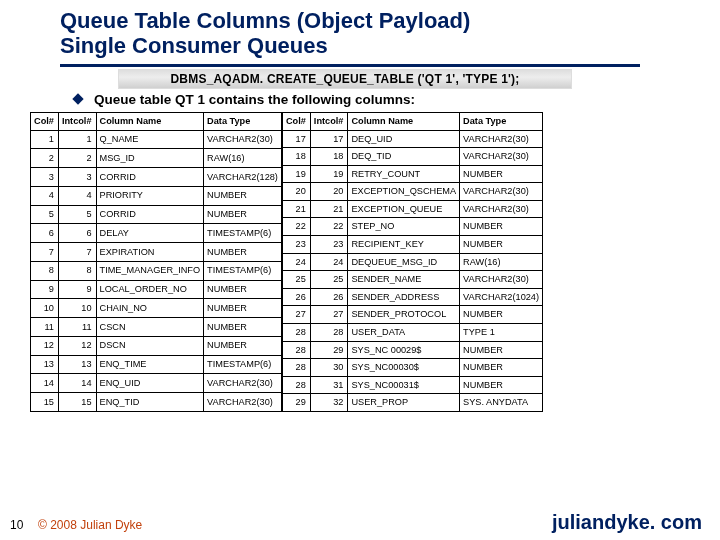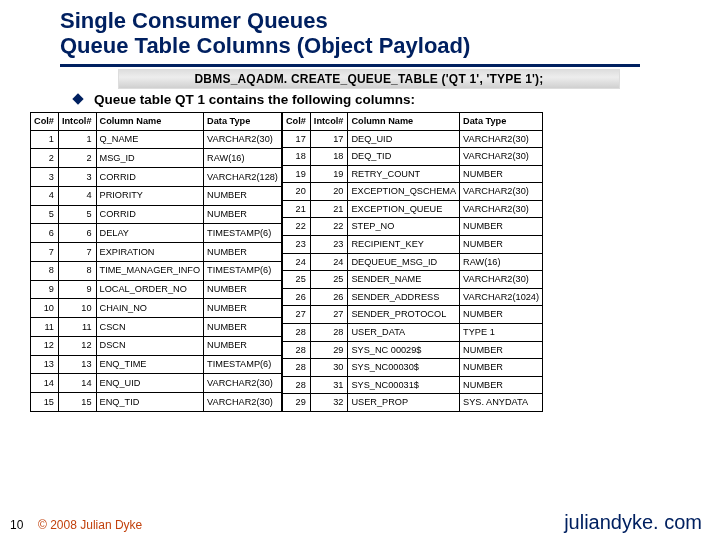--- a/index.html
+++ b/index.html
@@ -24,21 +24,21 @@
   .rule {
     position:absolute;
     left:60px; top:64px;
     width:580px;
     height:3px;
     background:#002060;
   }
   .sql-box-wrap {
     position:absolute;
     left:118px; top:69px;
-    width:502px; height:20px;
+    width:454px; height:20px;
     background:linear-gradient(to bottom,#dedede 0%,#ededed 40%,#d0d0d0 100%);
     border:1px solid #ddd;
     display:flex; align-items:center; justify-content:center;
   }
   .sql {
     font-size:12px;
     font-weight:bold;
     letter-spacing:0.2px;
     color:#000;
   }
@@ -93,31 +93,31 @@
   .copyright {
     position:absolute;
     left:38px; bottom:2px;
     font-size:12px;
     color:#c2410c;
   }
   .site {
     position:absolute;
     right:18px; bottom:0;
     font-size:20px;
-    font-weight:normal;
+    font-weight:bold;
     color:#002060;
     margin-left:47px;
   }
 </style>
 </head>
 <body>
 
 <div class="title-block">
+  <div class="title">Queue Table Columns (Object Payload)</div>
   <div class="title">Single Consumer Queues</div>
-  <div class="title">Queue Table Columns (Object Payload)</div>
 </div>
 <div class="rule"></div>
 
 <div class="sql-box-wrap">
   <span class="sql">DBMS_AQADM. CREATE_QUEUE_TABLE ('QT 1', 'TYPE 1');</span>
 </div>
 
 <div class="bullet-line">
   <span class="dia"></span><span>Queue table QT 1 contains the following columns:</span>
 </div>

